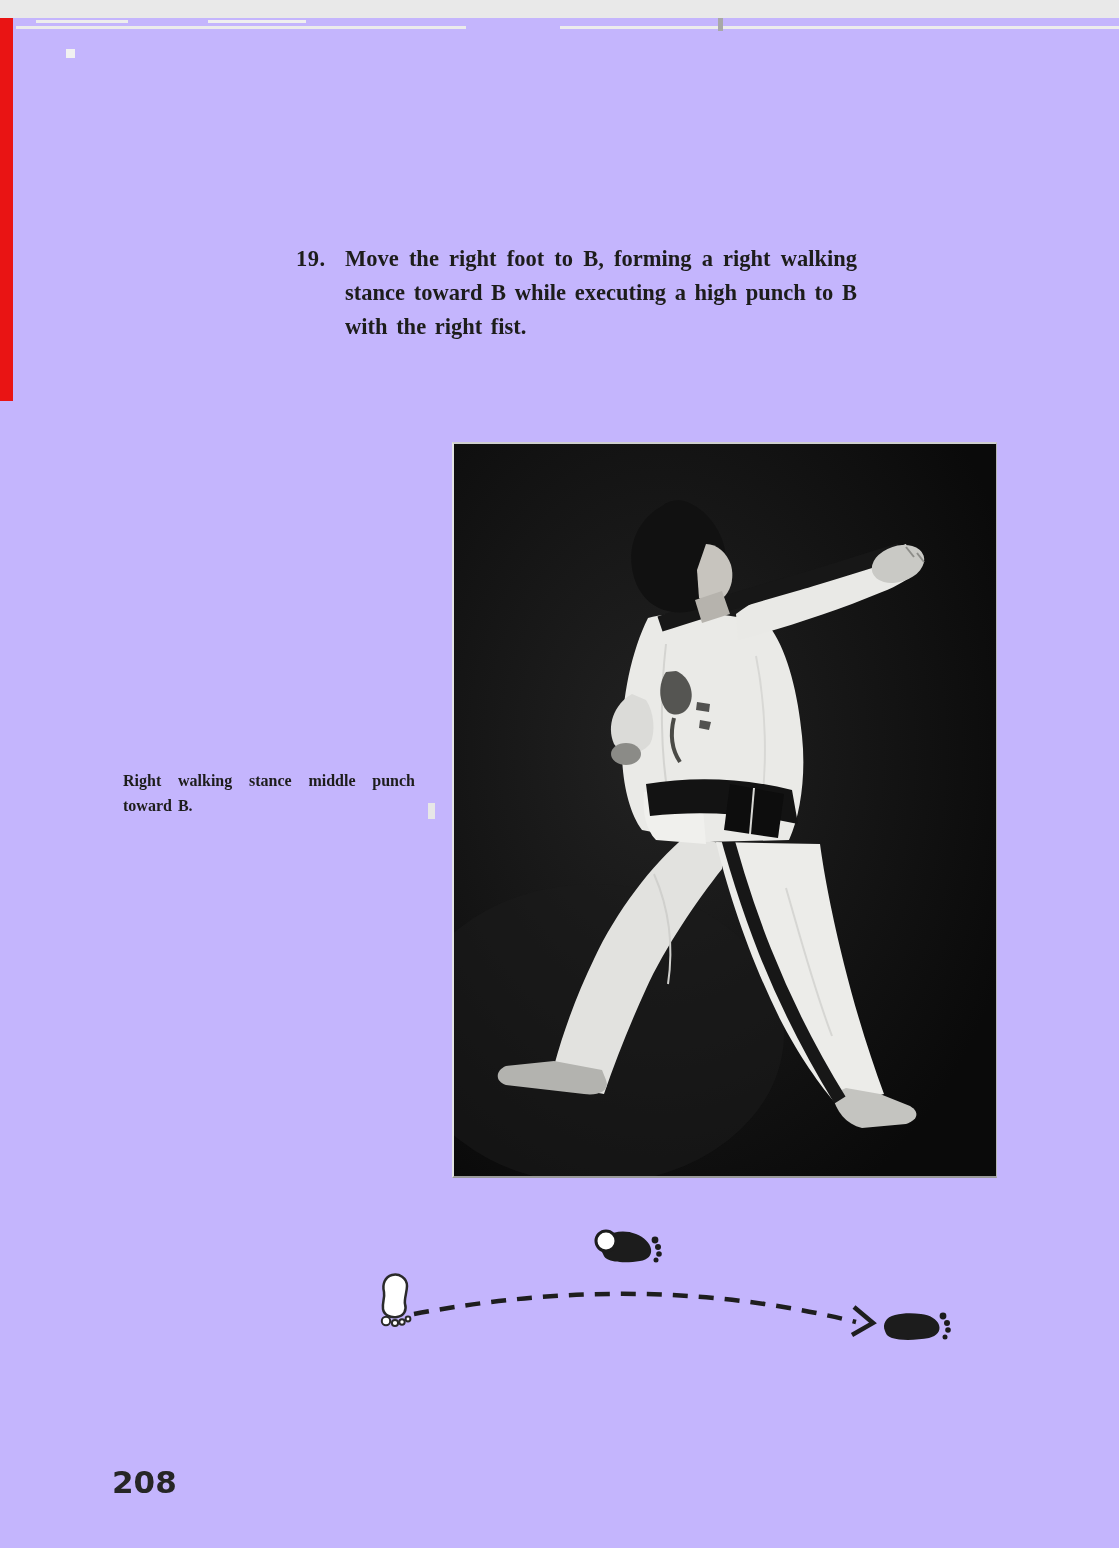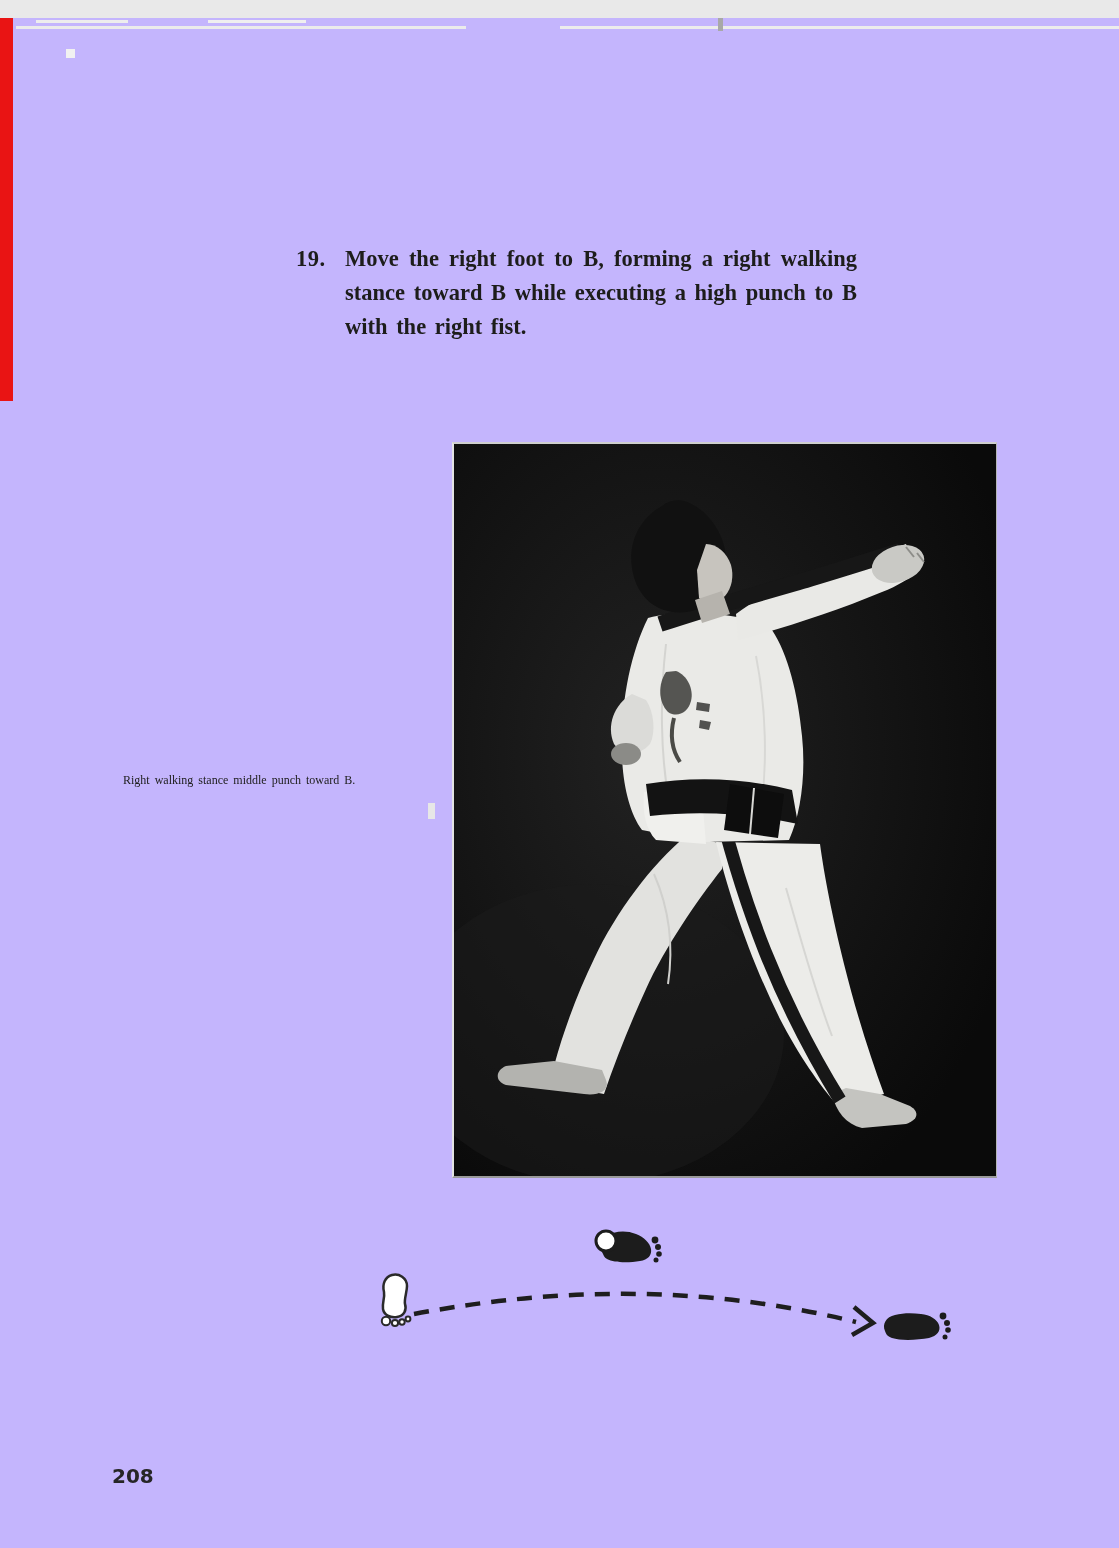--- a/index.html
+++ b/index.html
@@ -25,35 +25,35 @@
     display:flex;font-weight:bold;font-size:22.5px;line-height:34px;
   }
   .instruction .num{width:36px;flex:0 0 auto;letter-spacing:.5px;}
   .instruction .body{
     margin-left:13px;width:512px;text-align:justify;text-justify:inter-word;
     word-spacing:3px;
     font-family:Liberation Serif, serif;
   }
   .caption{
     position:absolute;left:123px;top:750px;width:292px;
-    font-weight:normal;font-size:12px;line-height:25px;
+    font-weight:bold;font-size:16px;line-height:25px;
     text-align:justify;text-justify:inter-word;word-spacing:2px;
   }
   .photo{
     position:absolute;left:452px;top:424px;width:542px;height:732px;
     background:#0b0b0b;
     border-top:2px solid #cfcfcf;border-left:2px solid #e3e3e3;
     border-bottom:2px solid #9a9a9a;border-right:1px solid #b5b5b5;
     box-sizing:content-box;
   }
   .photo svg{display:block;}
   .diagram{position:absolute;left:352px;top:1196px;width:620px;height:170px;}
   .folio{
     position:absolute;left:112px;top:1446px;
-    font-family:"DejaVu Sans", sans-serif;font-weight:bold;font-size:20px;color:#262626;
+    font-family:"DejaVu Sans", sans-serif;font-weight:bold;font-size:31px;color:#262626;
   }
 </style>
 </head>
 <body>
 
 <div class="page">
 
   <div class="red-mark"></div>
   <div class="artifact a1"></div>
   <div class="artifact a2"></div>

